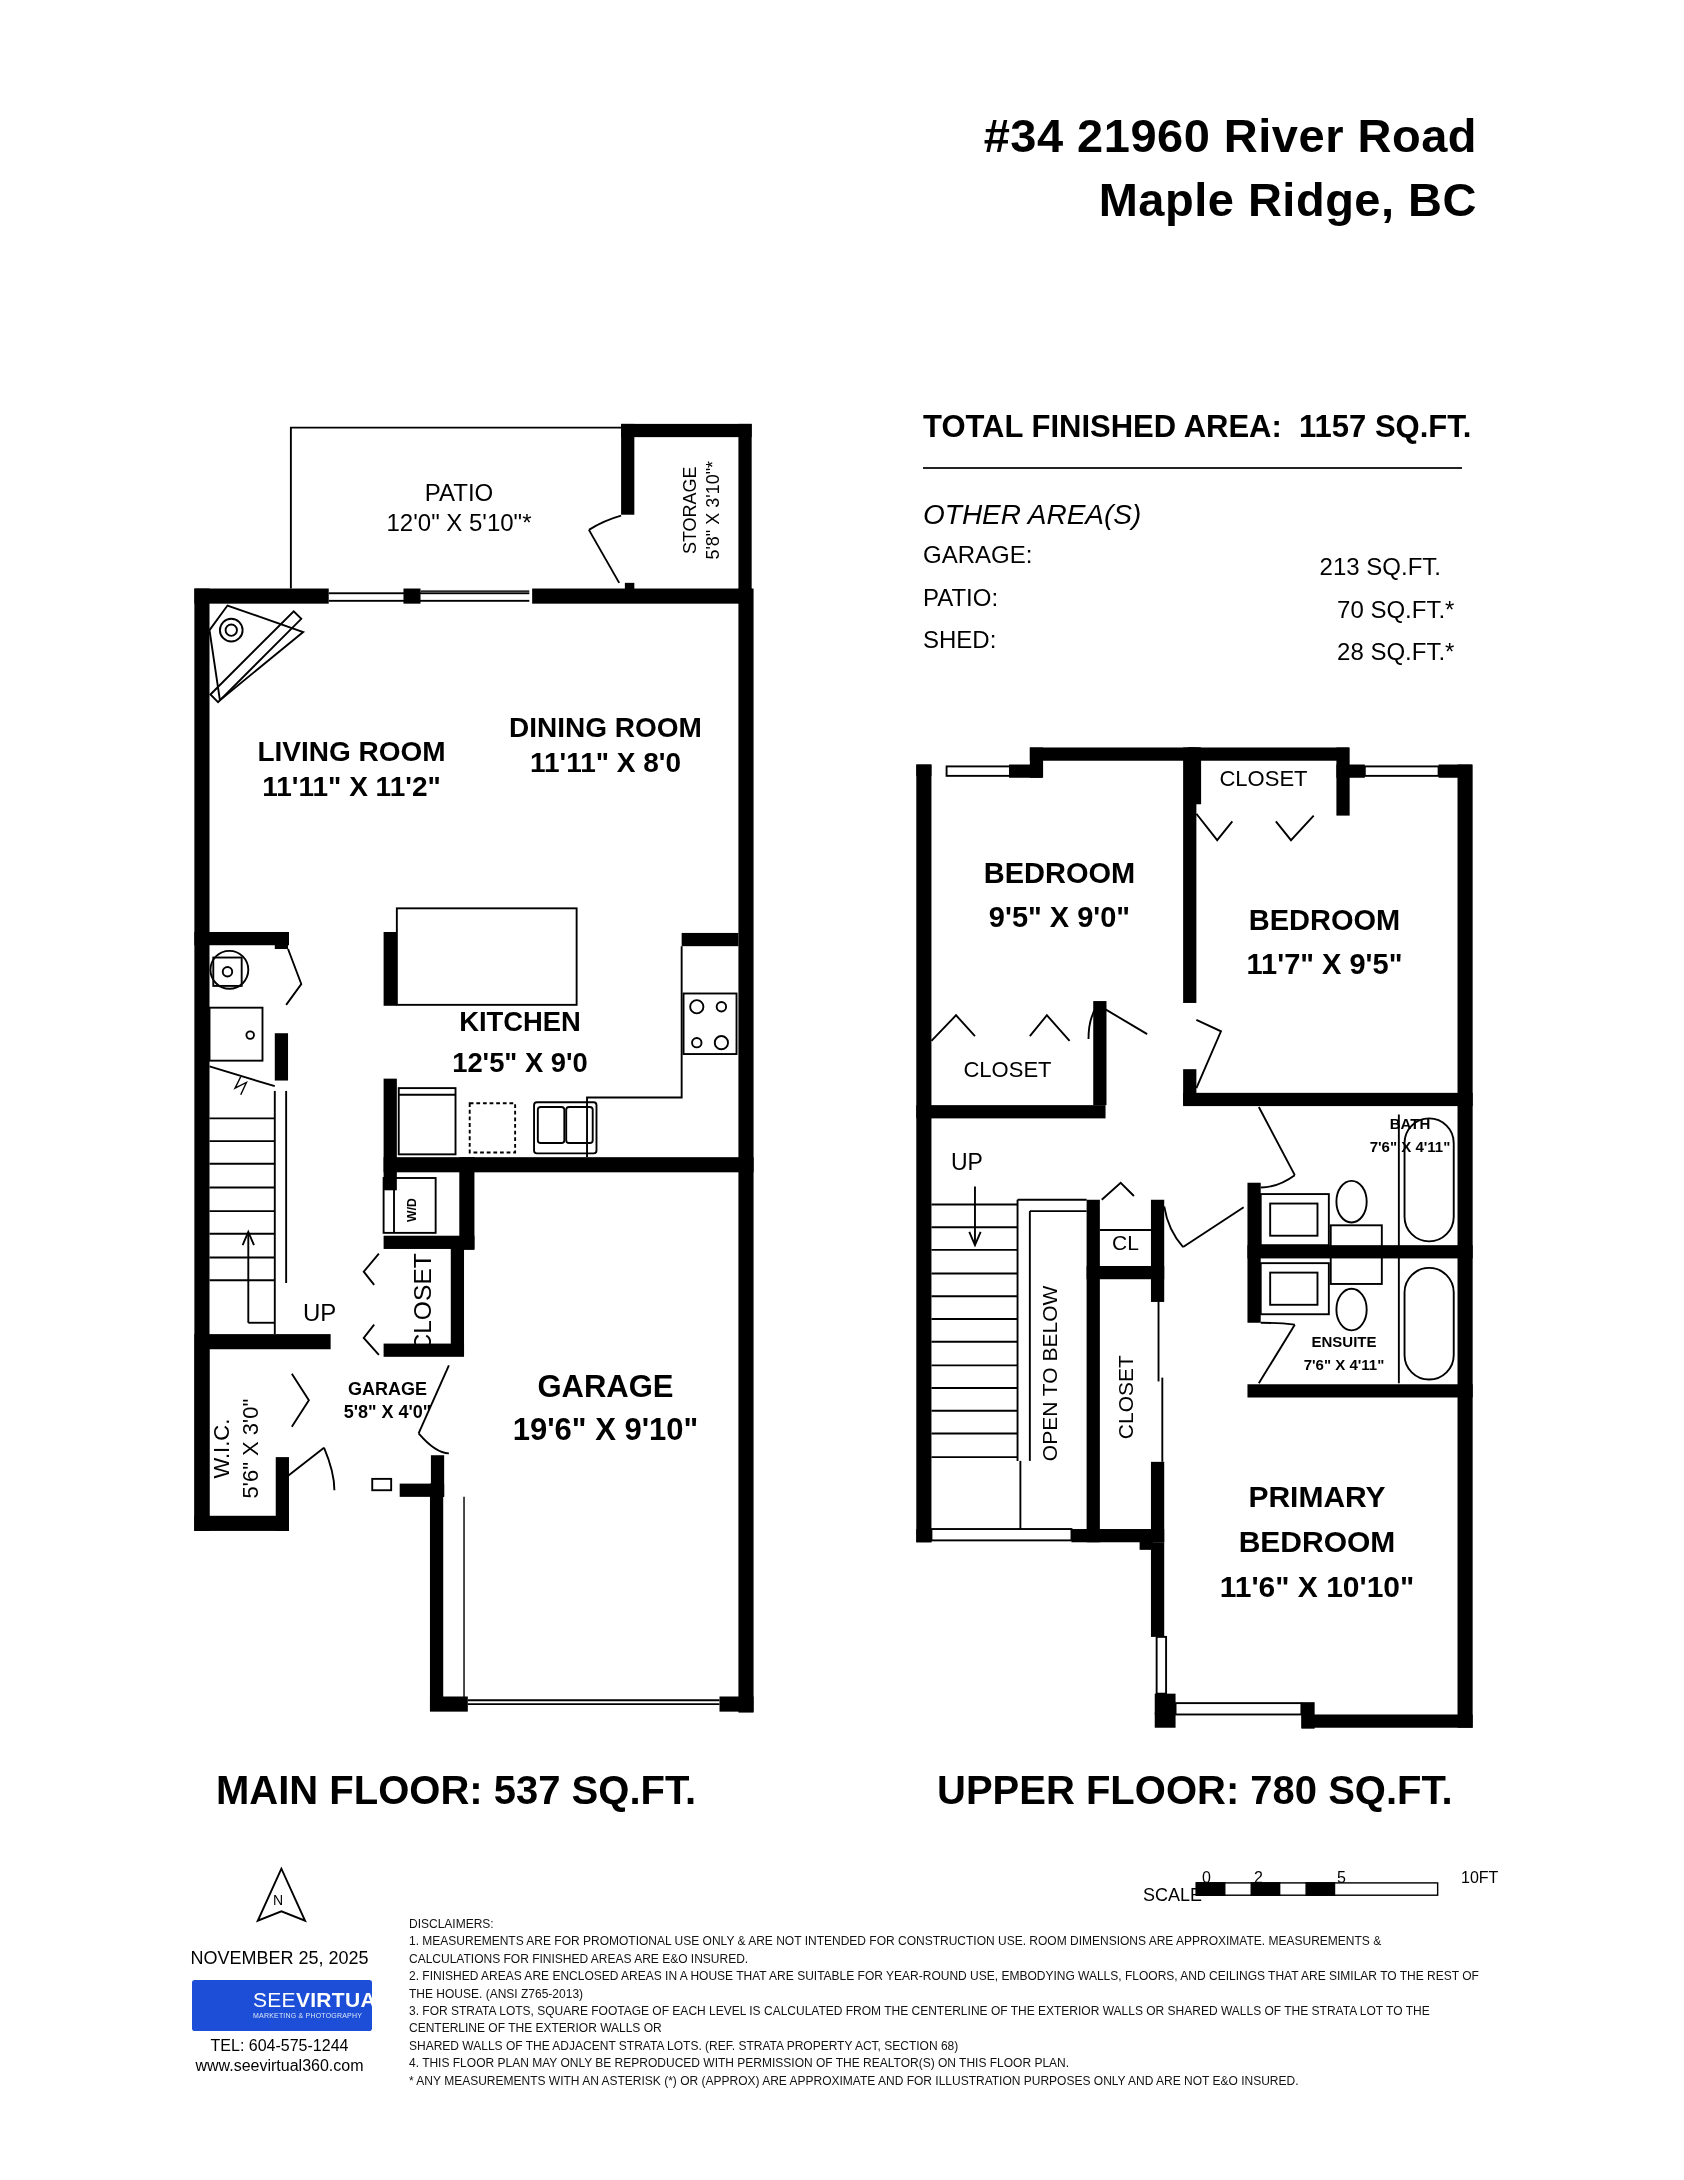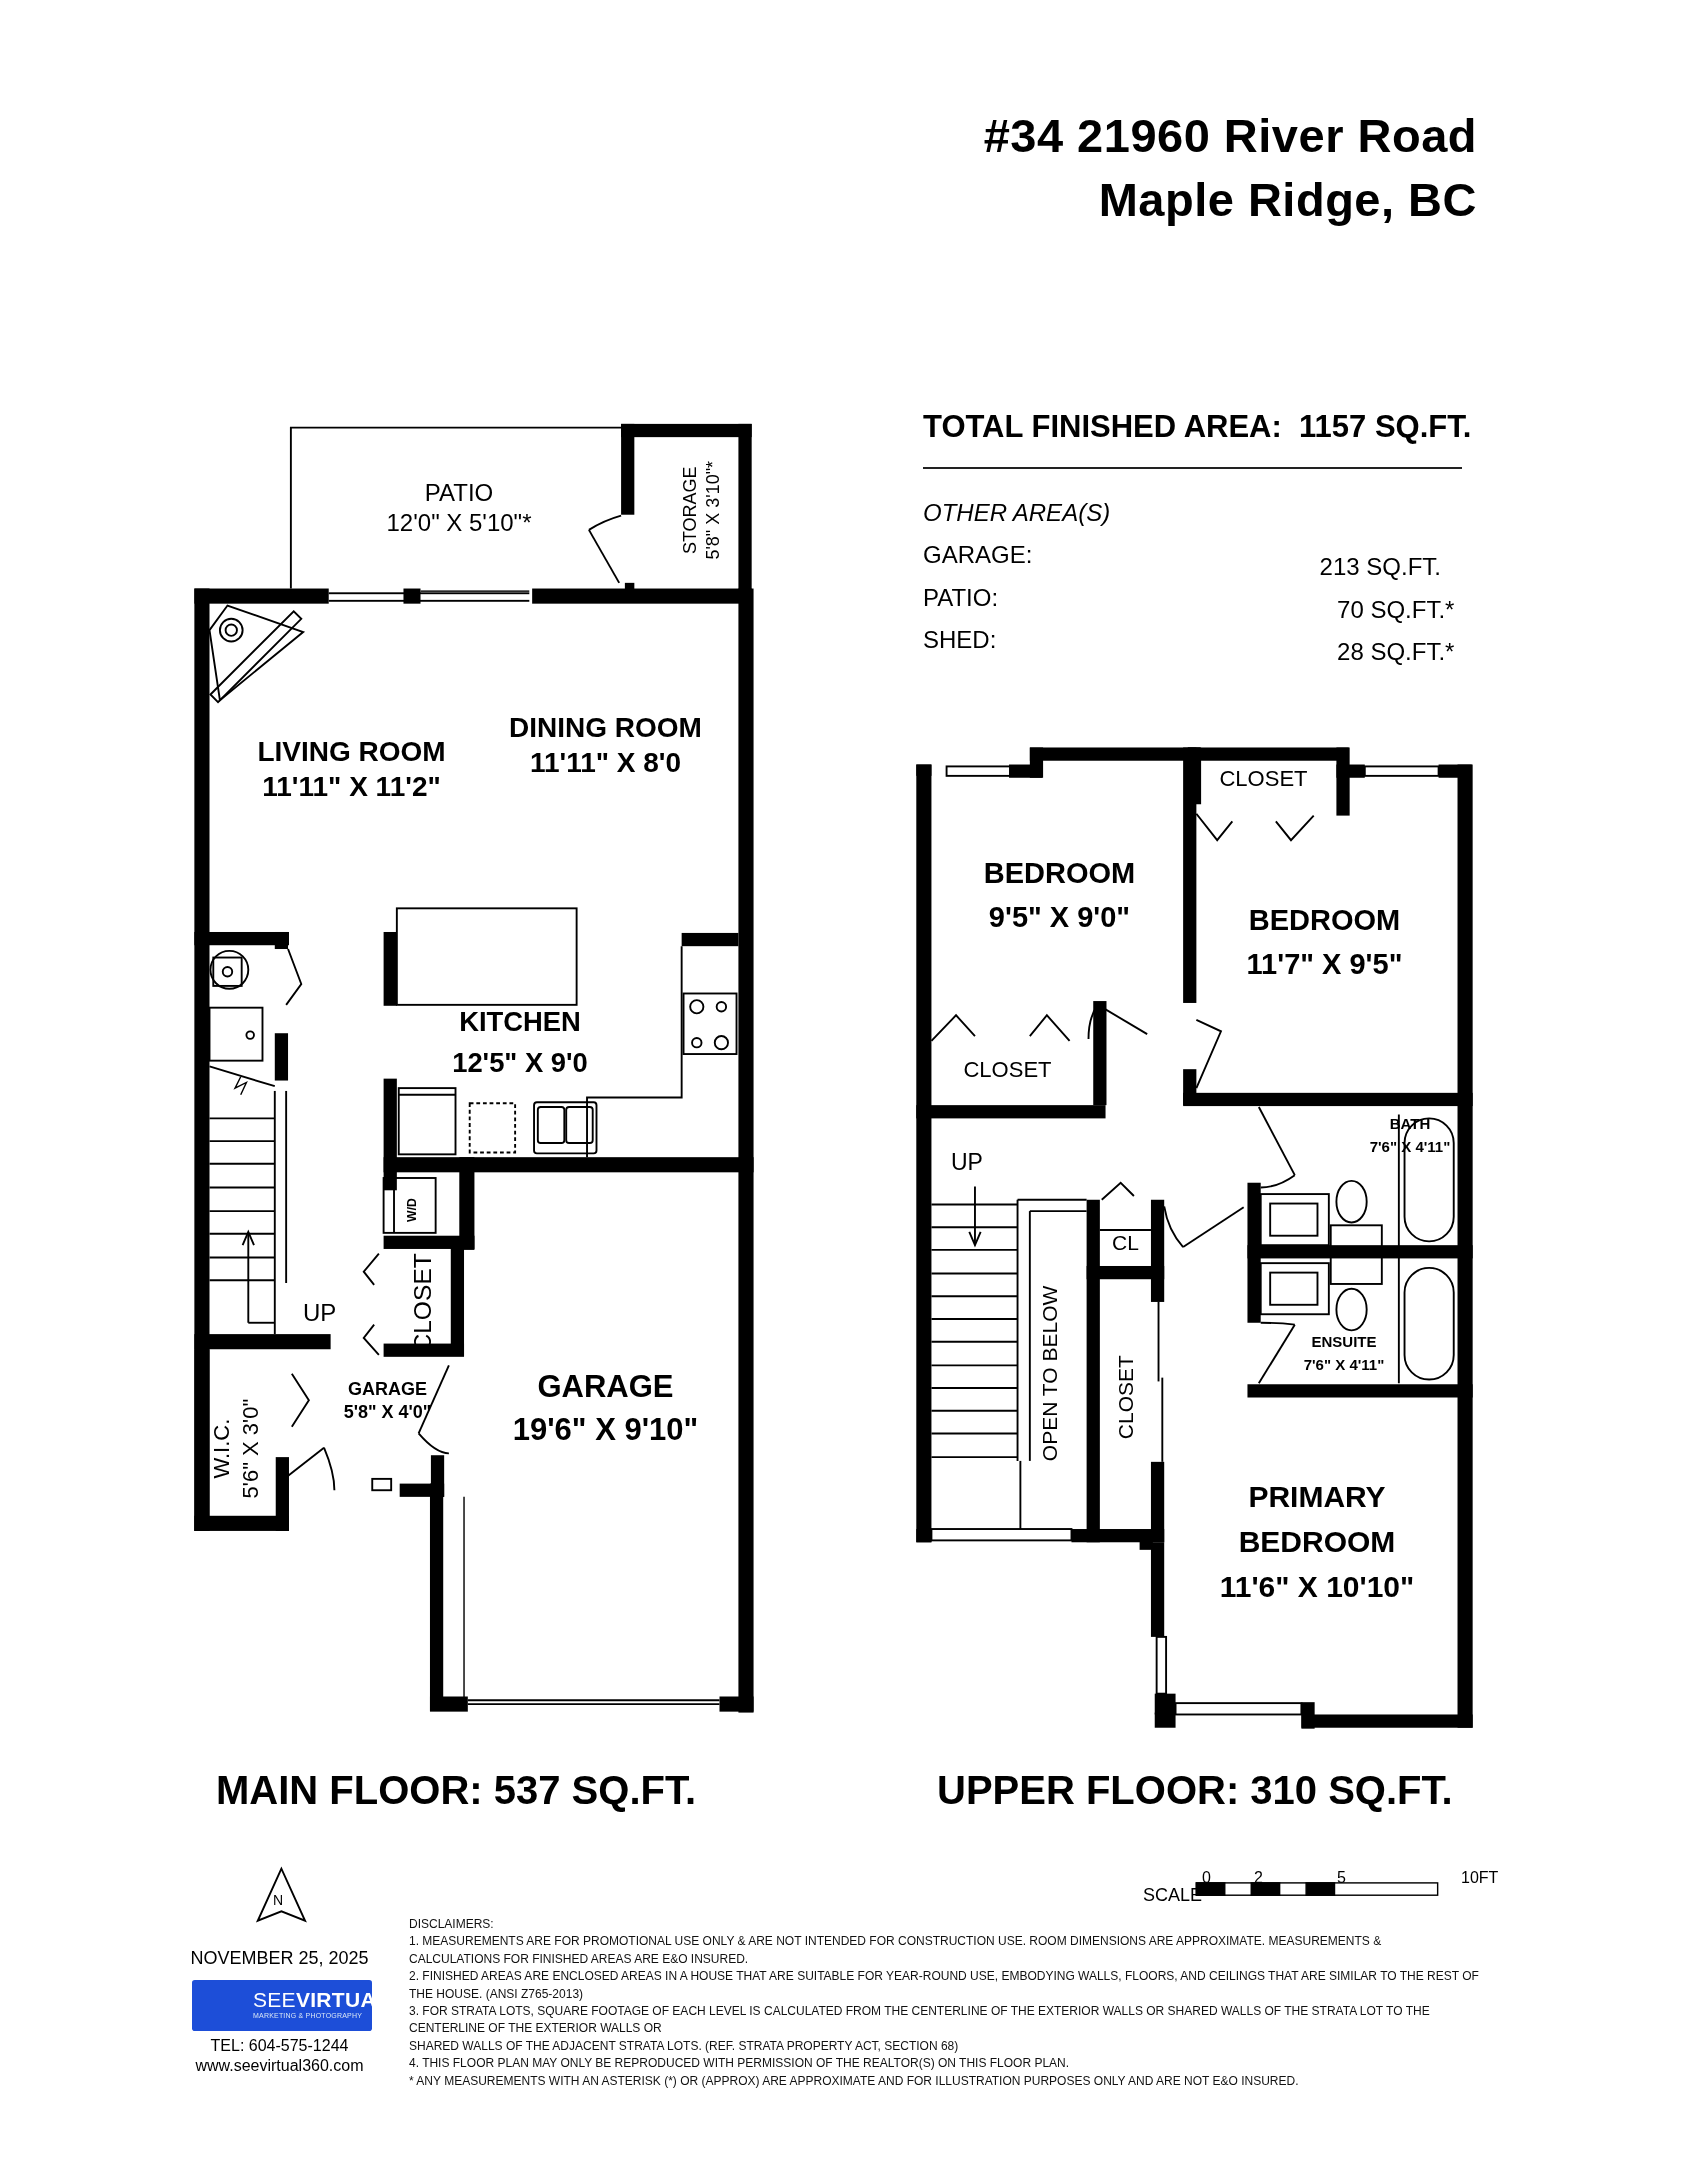--- a/index.html
+++ b/index.html
@@ -2,21 +2,21 @@
 <html style="font-size:15px"><head>
 <meta charset="utf-8">
 <style>
   html, body { margin:0; padding:0; background:#ffffff; }
   body { width:1685px; height:2180px; position:relative; overflow:hidden;
          font-family:"Liberation Sans", "DejaVu Sans", sans-serif; color:#000; }
   .abs { position:absolute; }
   .addr { right:208px; text-align:right; font-weight:bold; font-size:47px; letter-spacing:0.5px; line-height:1; }
   .summary-title { left:923px; top:409px; font-weight:bold; font-size:31px; white-space:nowrap; }
   .summary-rule { left:923px; top:467px; width:539px; height:1.9px; background:#222; }
-  .other-hdr { left:923px; top:499px; font-style:italic; font-size:24px; }
+  .other-hdr { left:923px; top:499px; font-style:italic; font-size:28px; }
   .area-row { left:923px; width:539px; font-size:24px; }
   .area-row .lbl { position:absolute; left:0; }
   .area-row .val { position:absolute; right:0; white-space:nowrap;margin-top:12px; }
   .plan { left:0; top:0; }
   .room-label { position:absolute; text-align:center; font-weight:bold; white-space:nowrap; line-height:1.25; }
   .room-label-thin { position:absolute; text-align:center; white-space:nowrap; line-height:1.25; }
   .floor-total { top:1768px; font-weight:bold; font-size:40px; white-space:nowrap; }
   .date { left:185px; top:1948px; width:189px; text-align:center; font-size:18px; }
   .logo { left:192px; top:1980px; width:180px; height:51px; background:#1d4ed8; border-radius:2.8px; }
   .logo-main { position:absolute; left:61px; top:7.6px; color:#fff; font-size:21px; font-weight:bold; letter-spacing:0.3px; }
@@ -356,21 +356,21 @@
 </div>
 <div class="room-label-thin" style="left:951px; top:1148px; font-size:23px;">UP</div>
 <div class="room-label-thin" style="left:965px; top:1363px; width:170px; font-size:21px; transform:rotate(-90deg);">OPEN TO BELOW</div>
 <div class="room-label-thin" style="left:1102px; top:1230px; width:47px; font-size:21px;">CL</div>
 <div class="room-label-thin" style="left:1069px; top:1384px; width:114px; font-size:21px; transform:rotate(-90deg);">CLOSET</div>
 <div class="room-label" style="left:1194px; top:1474px; width:246px; font-size:30px; line-height:1.5;">
   <div>PRIMARY</div>
   <div>BEDROOM</div>
   <div>11'6" X 10'10"</div>
 </div>
-<div class="abs floor-total" style="left:937px;">UPPER FLOOR: 310 SQ.FT.</div>
+<div class="abs floor-total" style="left:937px;">UPPER FLOOR: 780 SQ.FT.</div>
 
 <div class="abs" style="left:273px; top:1892px; font-size:14px;">N</div>
 <div class="abs date">NOVEMBER 25, 2025</div>
 <div class="abs logo">
   <div class="logo-main"><span class="light">SEE</span><span>VIRTUAL</span></div>
   <div class="logo-sub">MARKETING &amp; PHOTOGRAPHY</div>
 </div>
 <div class="abs tel">TEL: 604-575-1244</div>
 <div class="abs web">www.seevirtual360.com</div>
 

